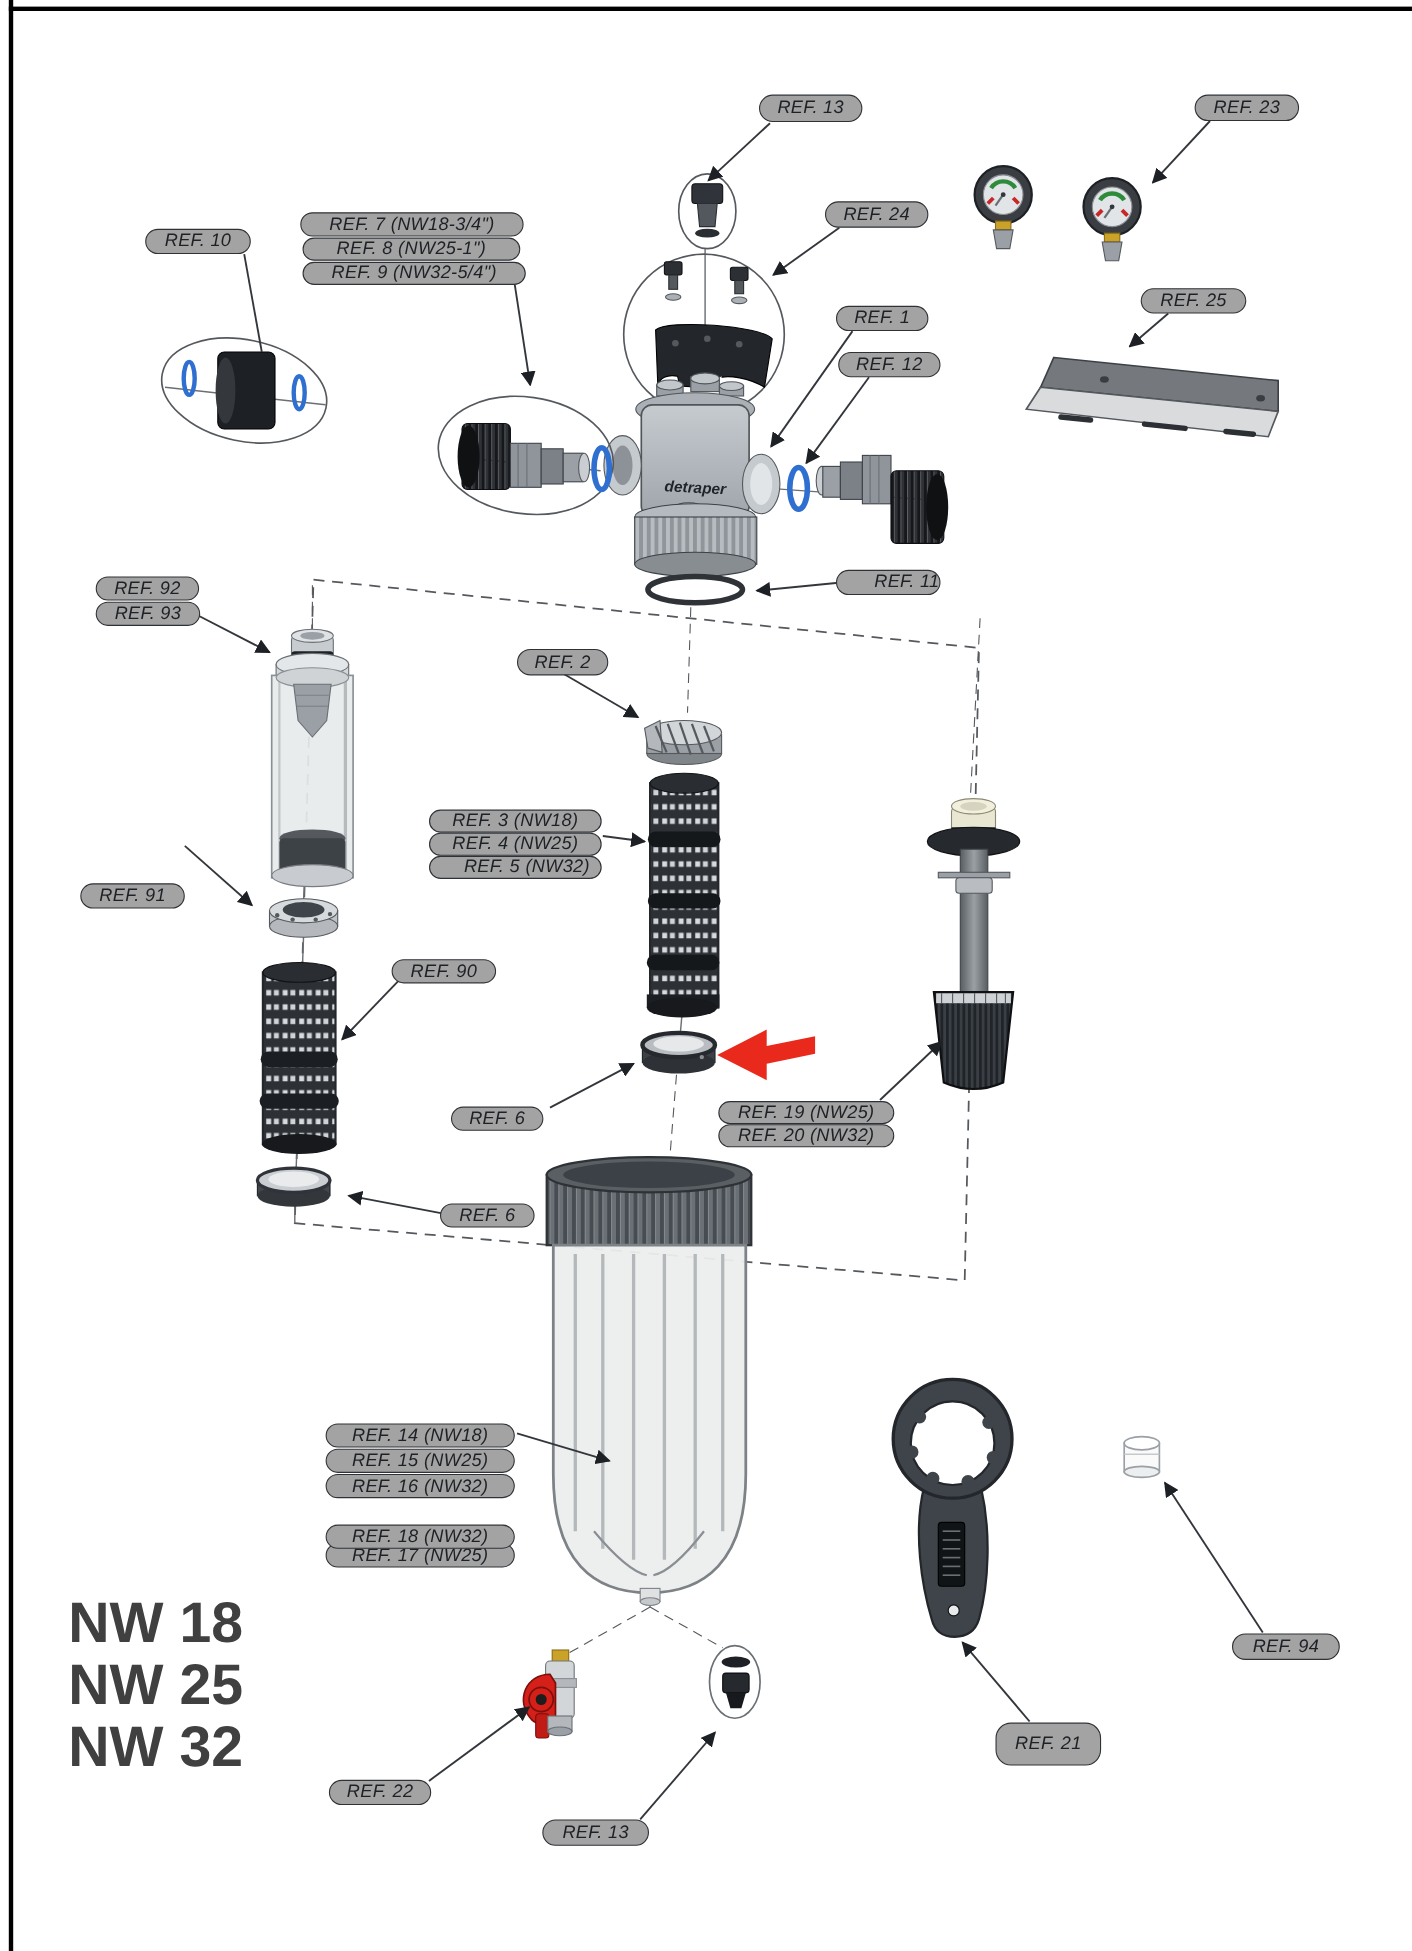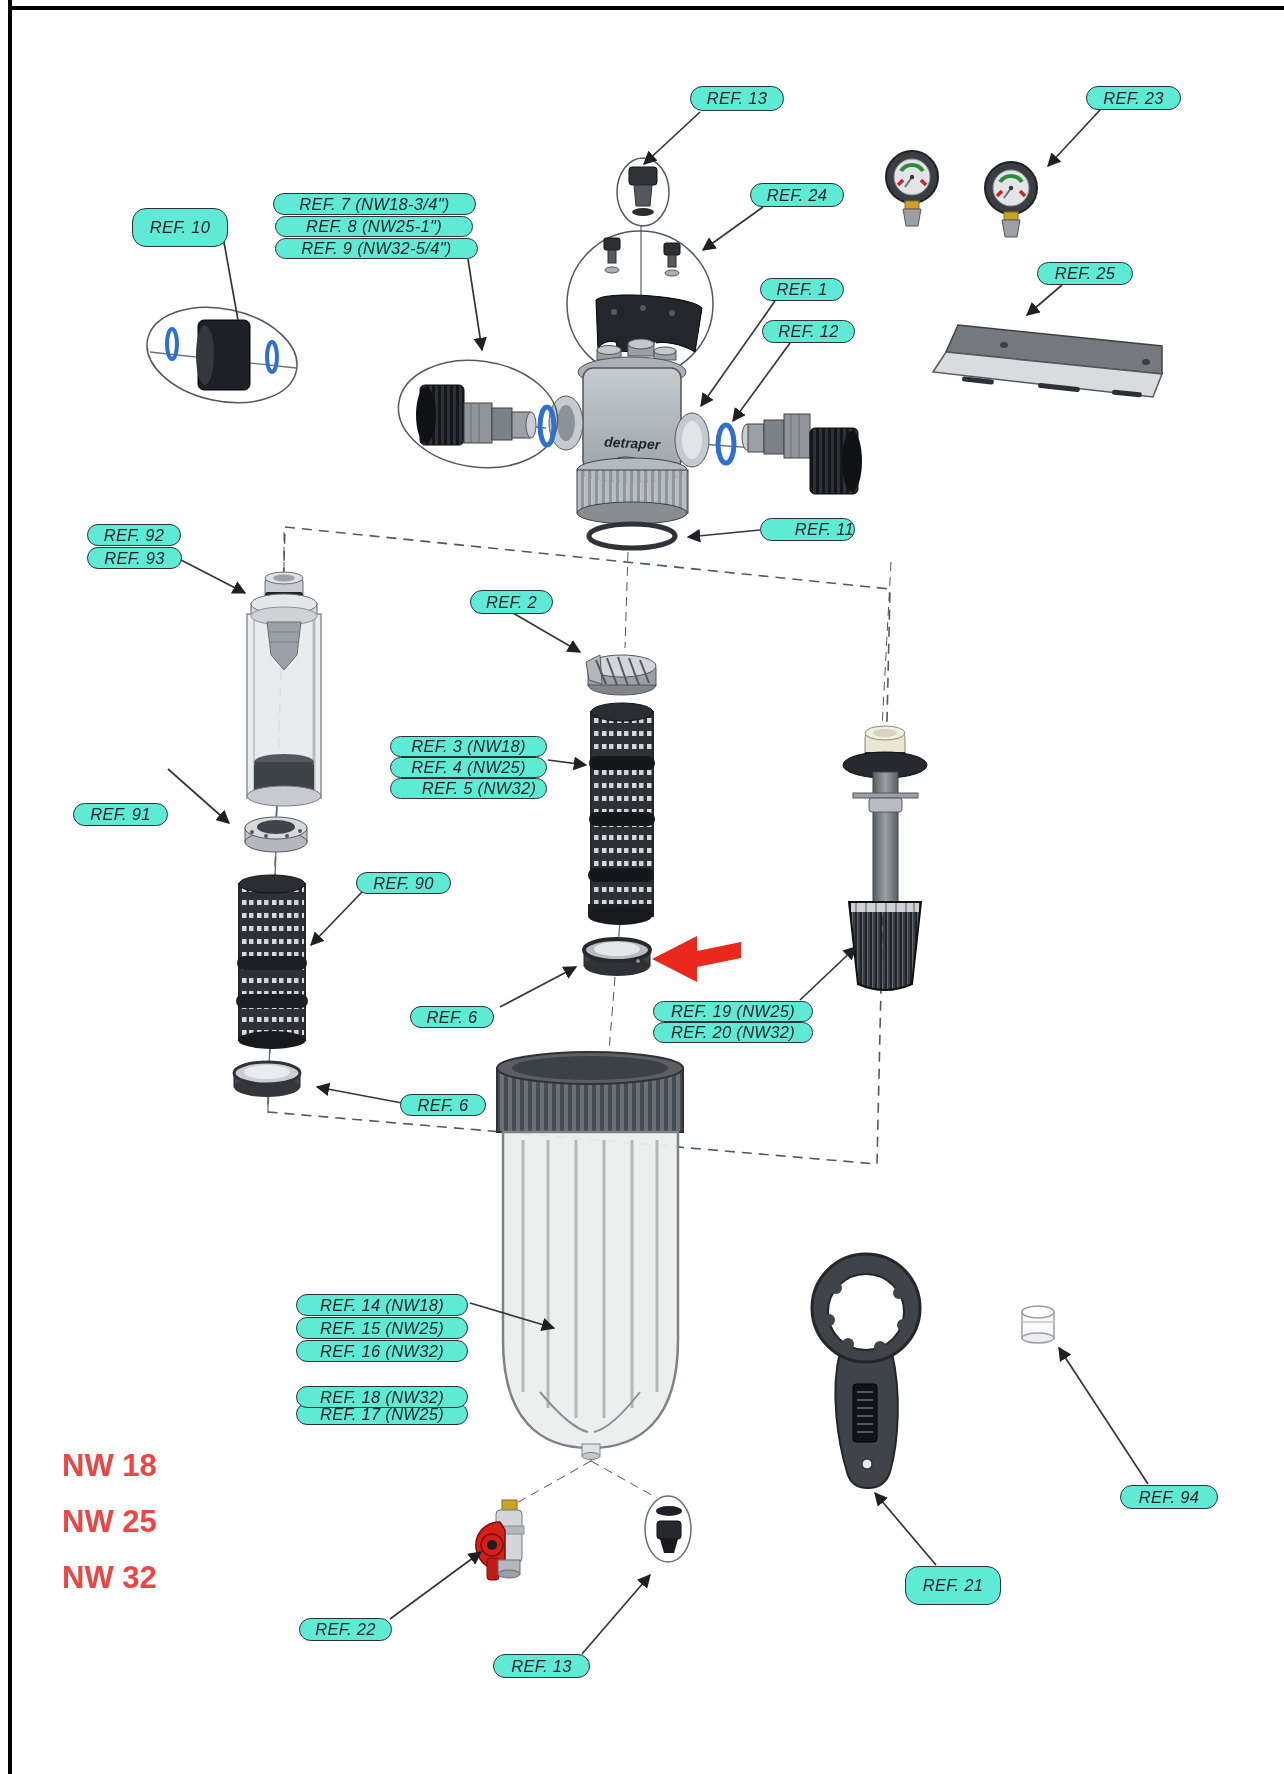--- a/index.html
+++ b/index.html
@@ -1,24 +1,24 @@
 <!DOCTYPE html>
 <html><head>
 <meta charset="utf-8">
 <style>
   html,body{margin:0;padding:0;background:#fff;}
   #stage{position:relative;width:1284px;height:1774px;background:#ffffff;overflow:hidden;
          font-family:"Liberation Sans",sans-serif;}
   #diagram-svg{position:absolute;left:0;top:0;}
-  .ref-label{position:absolute;box-sizing:border-box;background:#5eead4;border:1.8px solid #2e3237;
+  .ref-label{position:absolute;box-sizing:border-box;background:#a3a3a3;border:1.8px solid #2e3237;
              border-radius:14px;display:flex;align-items:center;justify-content:center;
              font-style:italic;font-size:16.5px;letter-spacing:.3px;color:#1d2126;
              white-space:nowrap;z-index:5;line-height:1;}
-  .size-label{position:absolute;font-weight:700;font-size:31px;letter-spacing:0px;
-              color:#ef4444;z-index:4;line-height:1;}
+  .size-label{position:absolute;font-weight:700;font-size:52px;letter-spacing:0px;
+              color:#404040;z-index:4;line-height:1;}
   .frame-left{position:absolute;left:8px;top:0;width:4px;height:1774px;background:#000;z-index:6;}
   .frame-top{position:absolute;left:8px;top:6px;width:1276px;height:4px;background:#000;z-index:6;}
 </style>
 </head>
 <body>
 
 <div id="stage">
   <div class="frame-left"></div>
   <div class="frame-top"></div>
 
@@ -391,21 +391,21 @@
     </g>
   </svg>
 
   <div id="label-layer">
       <div class="ref-label" style="left: 690px; top: 86px; width: 94px; height: 25px;">
         <span>REF. 13</span>
       </div>
       <div class="ref-label" style="left: 1086px; top: 86px; width: 95px; height: 24px;">
         <span>REF. 23</span>
       </div>
-      <div class="ref-label" style="left: 132px; top: 208px; width: 96px; height: 39px;">
+      <div class="ref-label" style="left: 132px; top: 208px; width: 96px; height: 23px;">
         <span>REF. 10</span>
       </div>
       <div class="ref-label" style="left: 273px; top: 193px; width: 203px; height: 22px;">
         <span>REF. 7 (NW18-3/4")</span>
       </div>
       <div class="ref-label" style="left: 275px; top: 216px; width: 198px; height: 21px;">
         <span>REF. 8 (NW25-1")</span>
       </div>
       <div class="ref-label" style="left: 275px; top: 238px; width: 203px; height: 21px;">
         <span>REF. 9 (NW32-5/4")</span>

